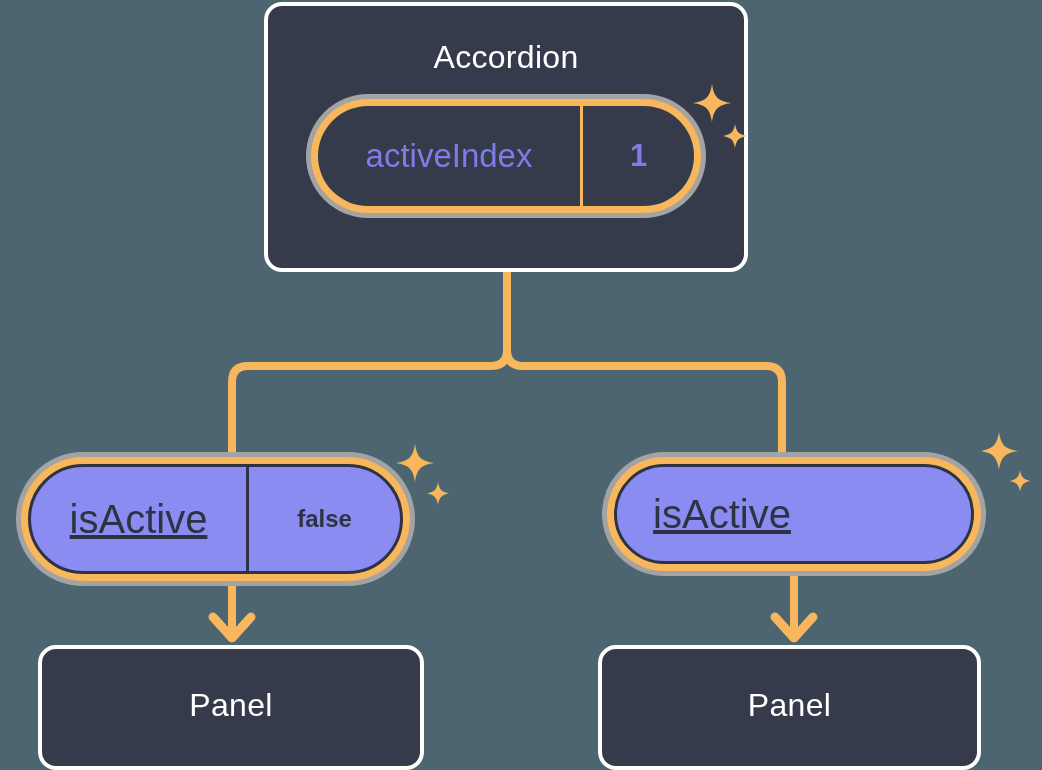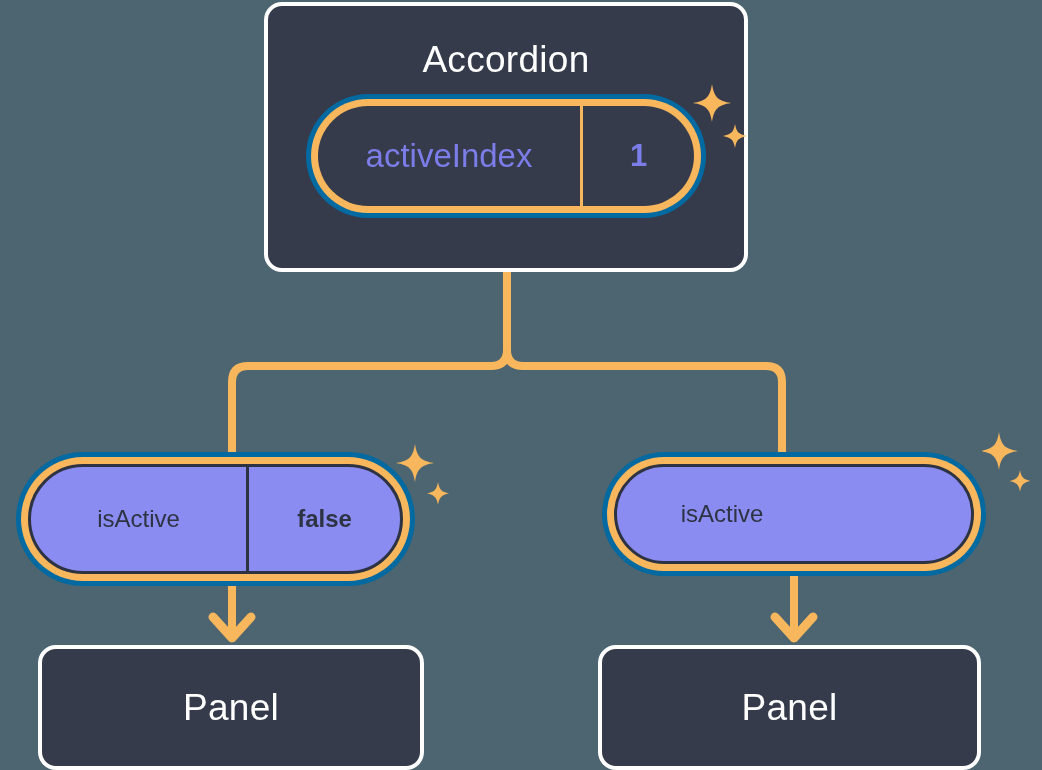--- a/index.html
+++ b/index.html
@@ -40,21 +40,21 @@
     border: 4px solid #FFFFFF;
     border-radius: 18px;
     z-index: 3;
   }
   .comp-title {
     position: absolute;
     left: 0;
     right: 0;
     text-align: center;
     color: #FFFFFF;
-    font-size: 37px;
+    font-size: 32px;
     font-weight: 400;
     letter-spacing: 0.3px;
     white-space: nowrap;
   }
 
   #accordion-box {
     left: 264px;
     top: 2px;
     width: 484px;
     height: 270px;
@@ -73,21 +73,21 @@
     width: 383px;
     height: 125px;
   }
   .panel-title { top: 38px; text-align: center; }
 
   
   
   .pill-outer {
     position: absolute;
     box-sizing: border-box;
-    background: #0369a1;
+    background: #a3a3a3;
     border-radius: 999px;
     padding: 5px;
     z-index: 4;
   }
   .pill-mid {
     box-sizing: border-box;
     width: 100%;
     height: 100%;
     background: #F8B75C;
     border-radius: 999px;
@@ -129,22 +129,23 @@
     border-left: 3px solid #F8B75C;
   }
 
   
   .pill-purple .pill-inner {
     background: #8B8CF2;
     border: 3px solid #2D3342;
   }
   .pill-purple .pill-key {
     color: #2D3342;
-    font-size: 24px;
+    font-size: 40px;
     font-weight: 400;
+    text-decoration: underline;
   }
   .pill-purple .pill-val {
     color: #2D3342;
     font-size: 24px;
     font-weight: 700;
     border-left: 3px solid #2D3342;
   }
 
   #pill-active-index {
     left: 306px;

